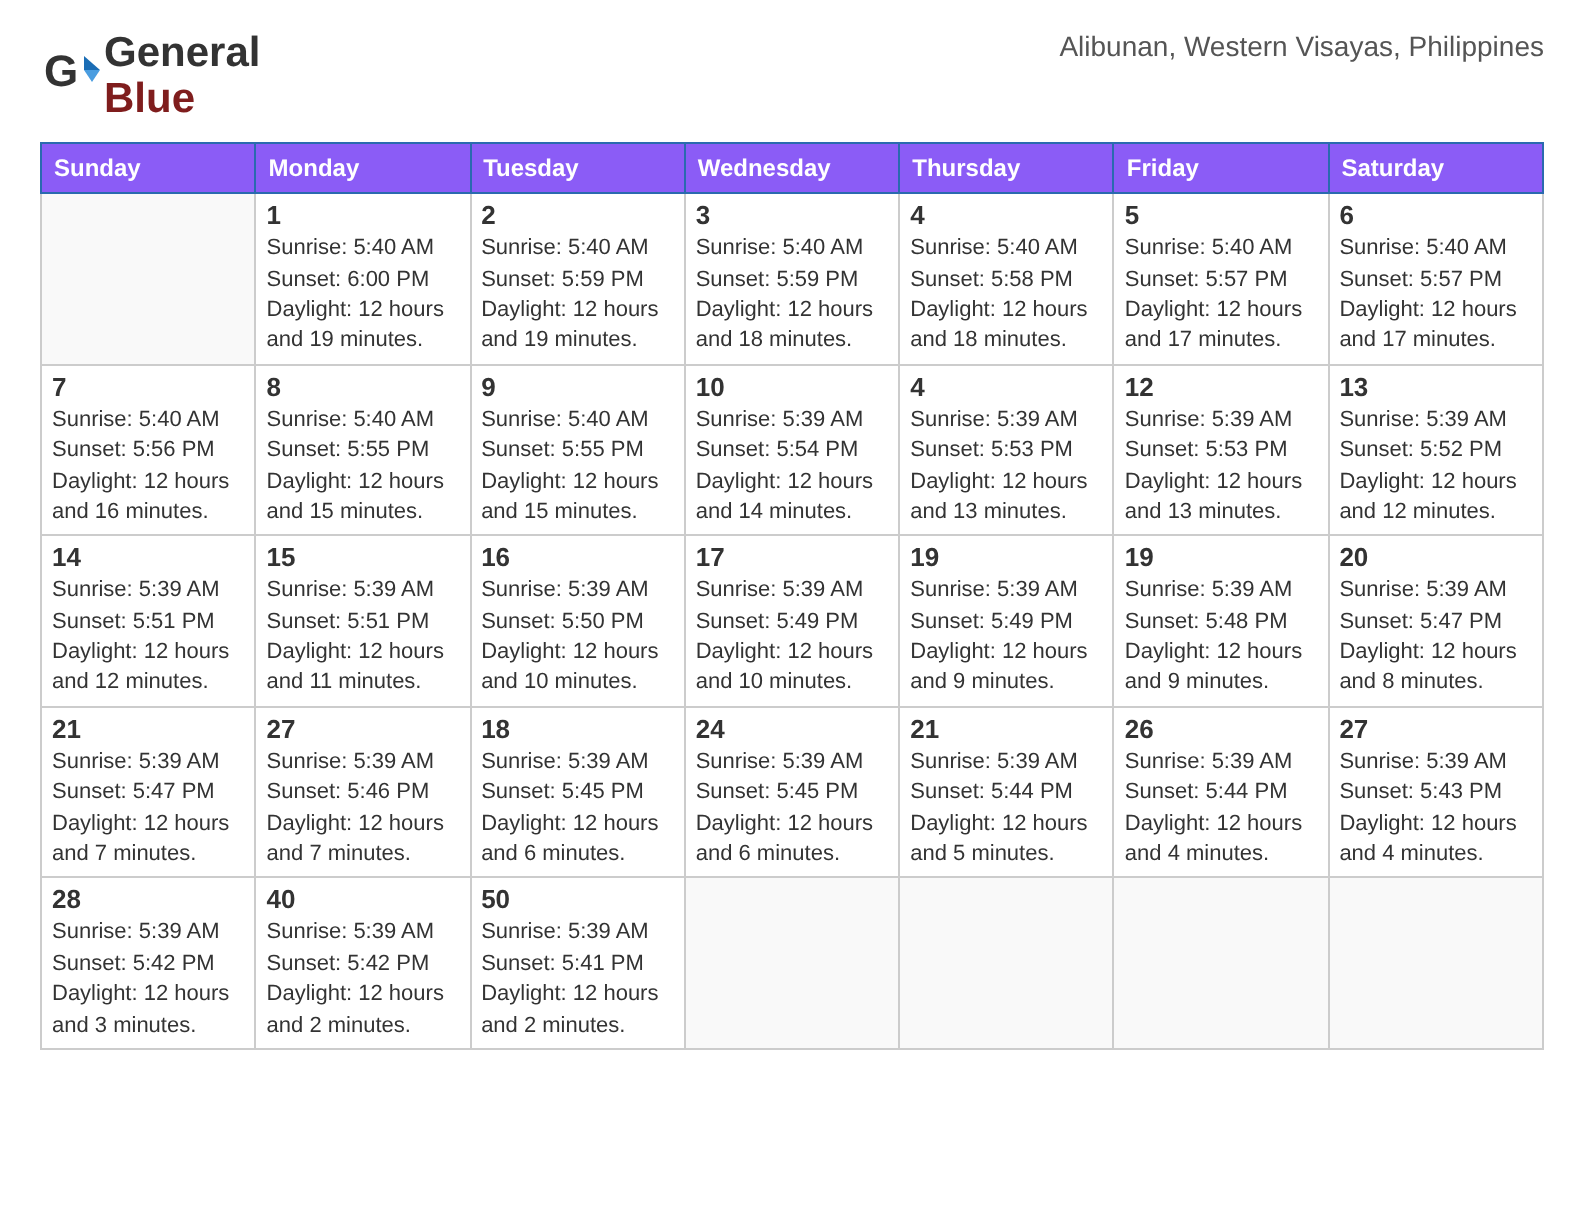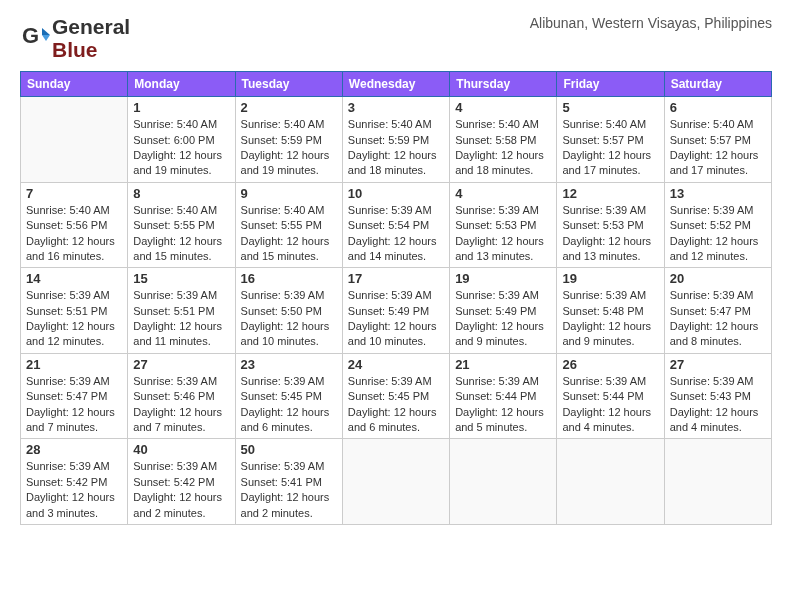--- a/index.html
+++ b/index.html
@@ -277,21 +277,21 @@
 and 7 minutes.</div>
           </td>
           <td>
             <span class="day-num">27</span>
             <div class="day-info" style="white-space: pre-line;">Sunrise: 5:39 AM
 Sunset: 5:46 PM
 Daylight: 12 hours
 and 7 minutes.</div>
           </td>
           <td>
-            <span class="day-num">23</span>
+            <span class="day-num">18</span>
             <div class="day-info" style="white-space: pre-line;">Sunrise: 5:39 AM
 Sunset: 5:45 PM
 Daylight: 12 hours
 and 6 minutes.</div>
           </td>
           <td>
             <span class="day-num">24</span>
             <div class="day-info" style="white-space: pre-line;">Sunrise: 5:39 AM
 Sunset: 5:45 PM
 Daylight: 12 hours

